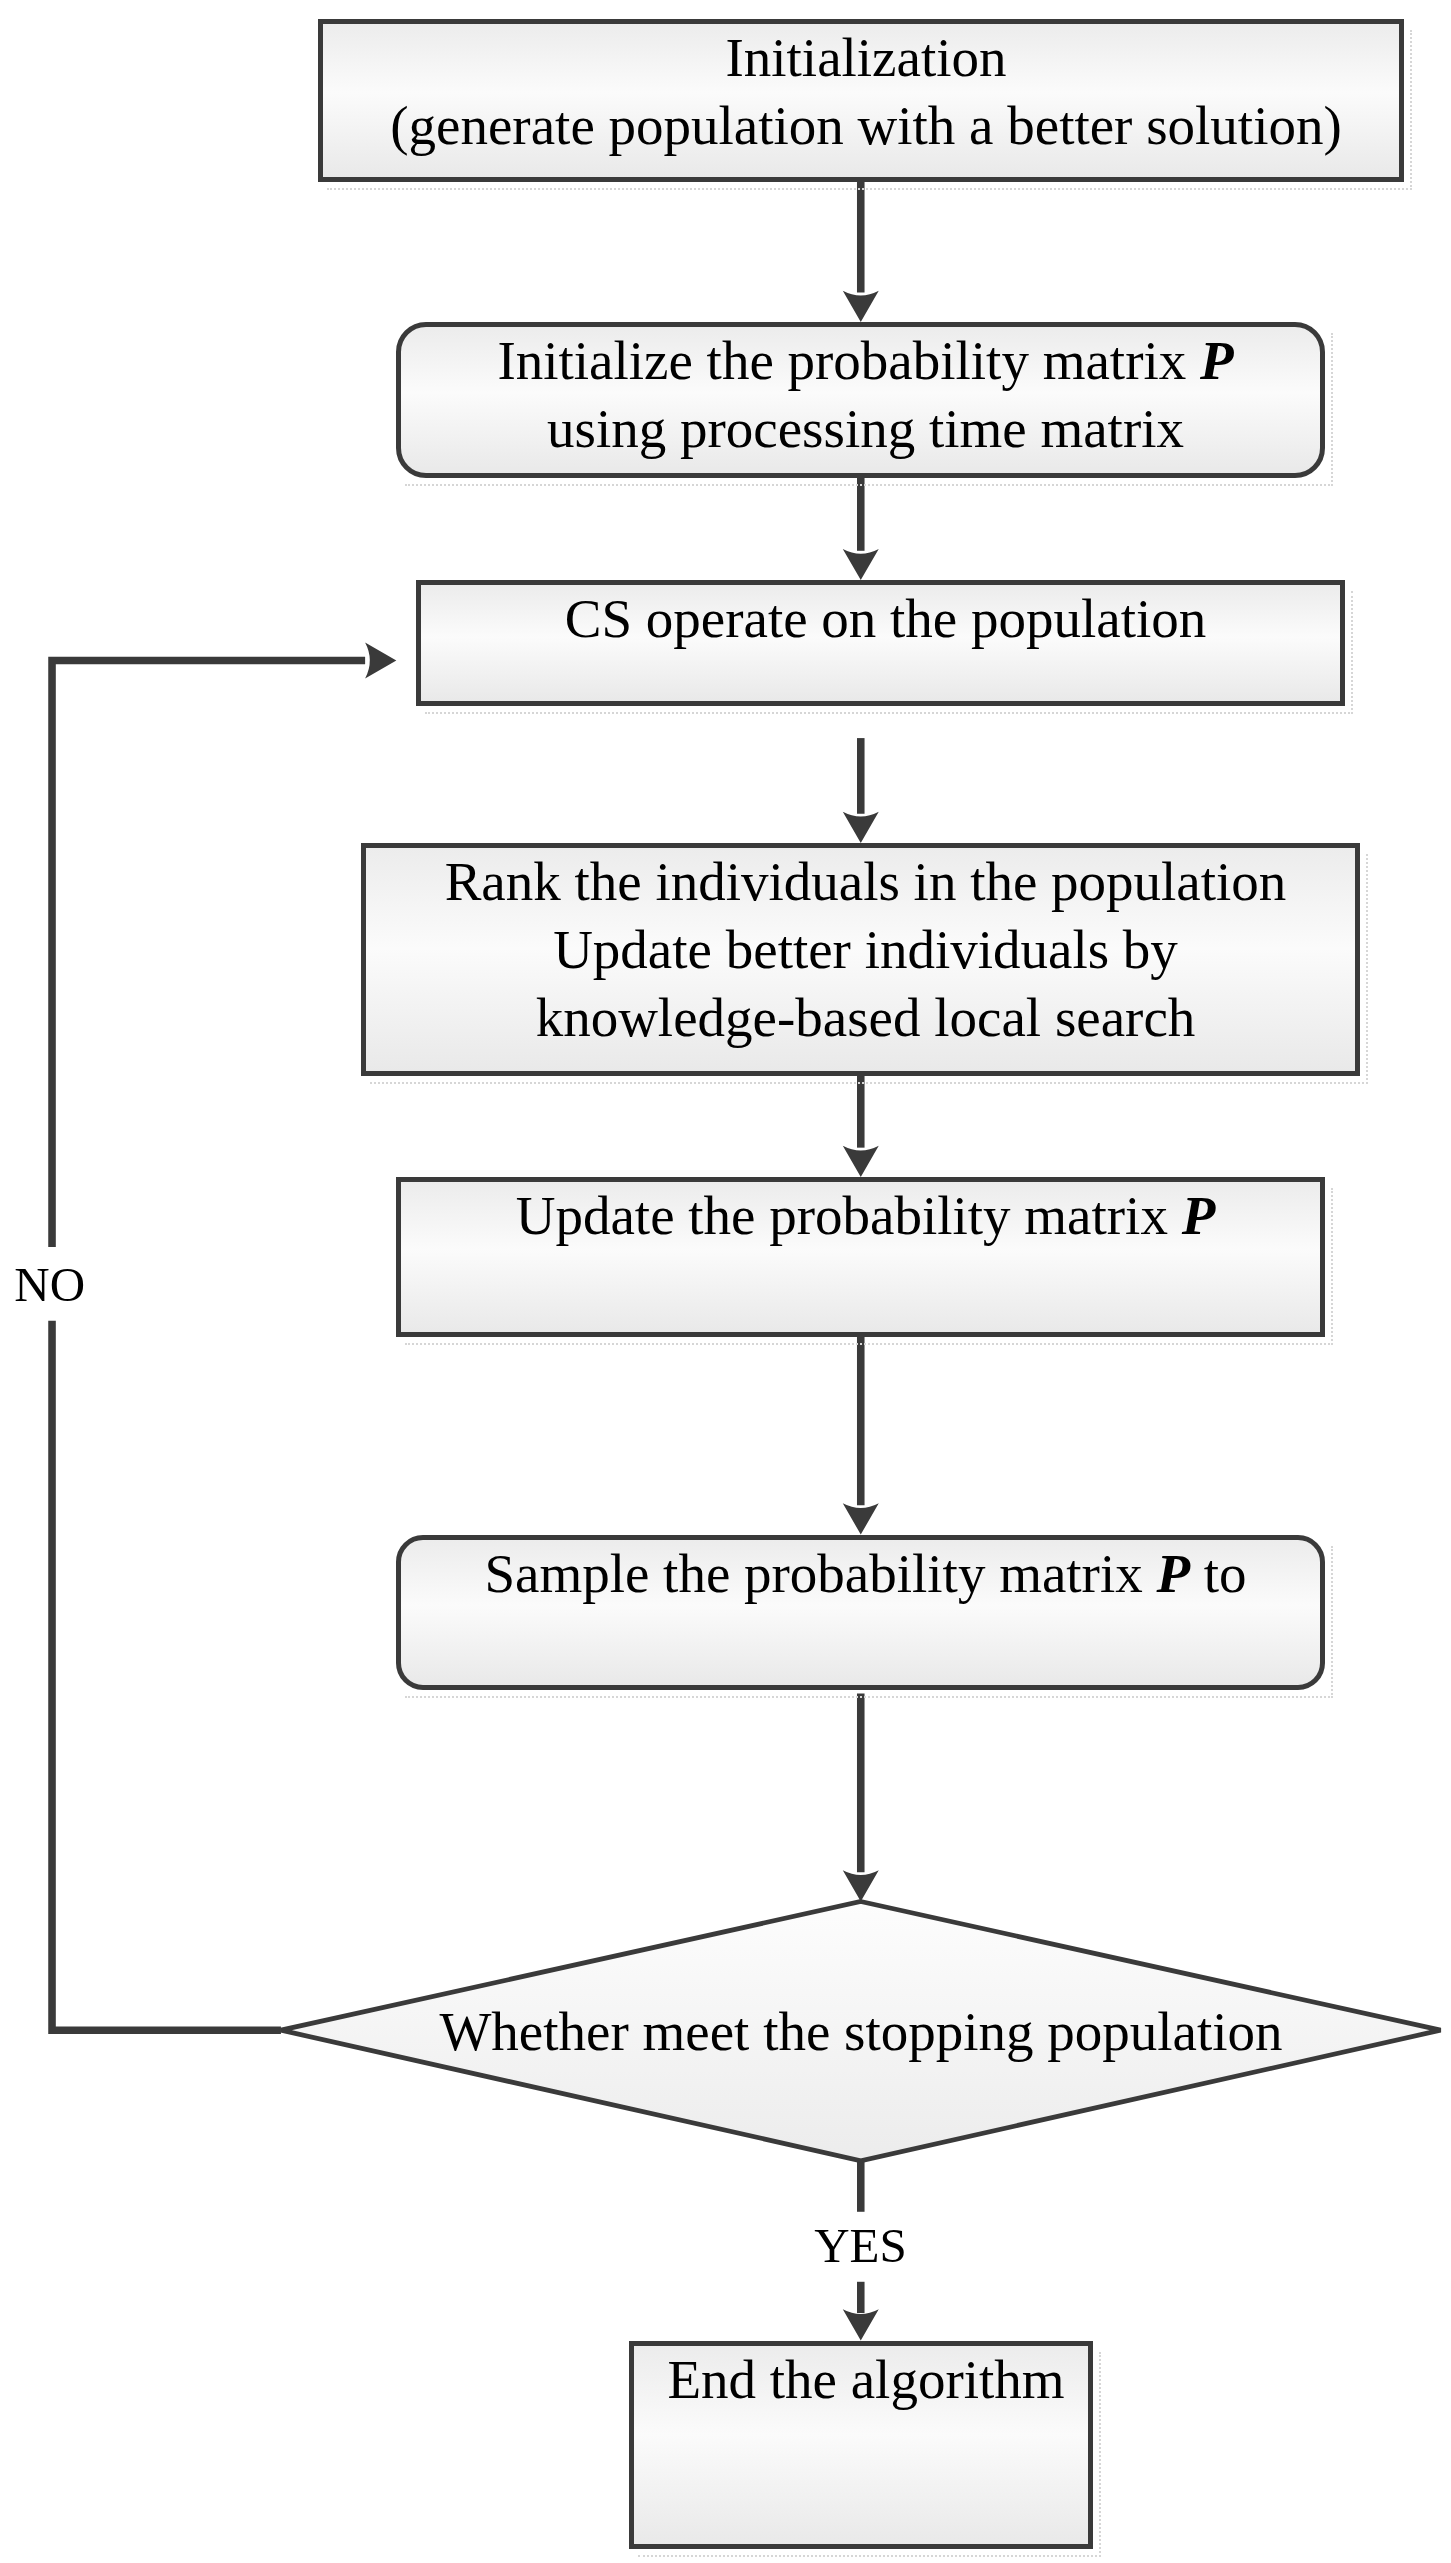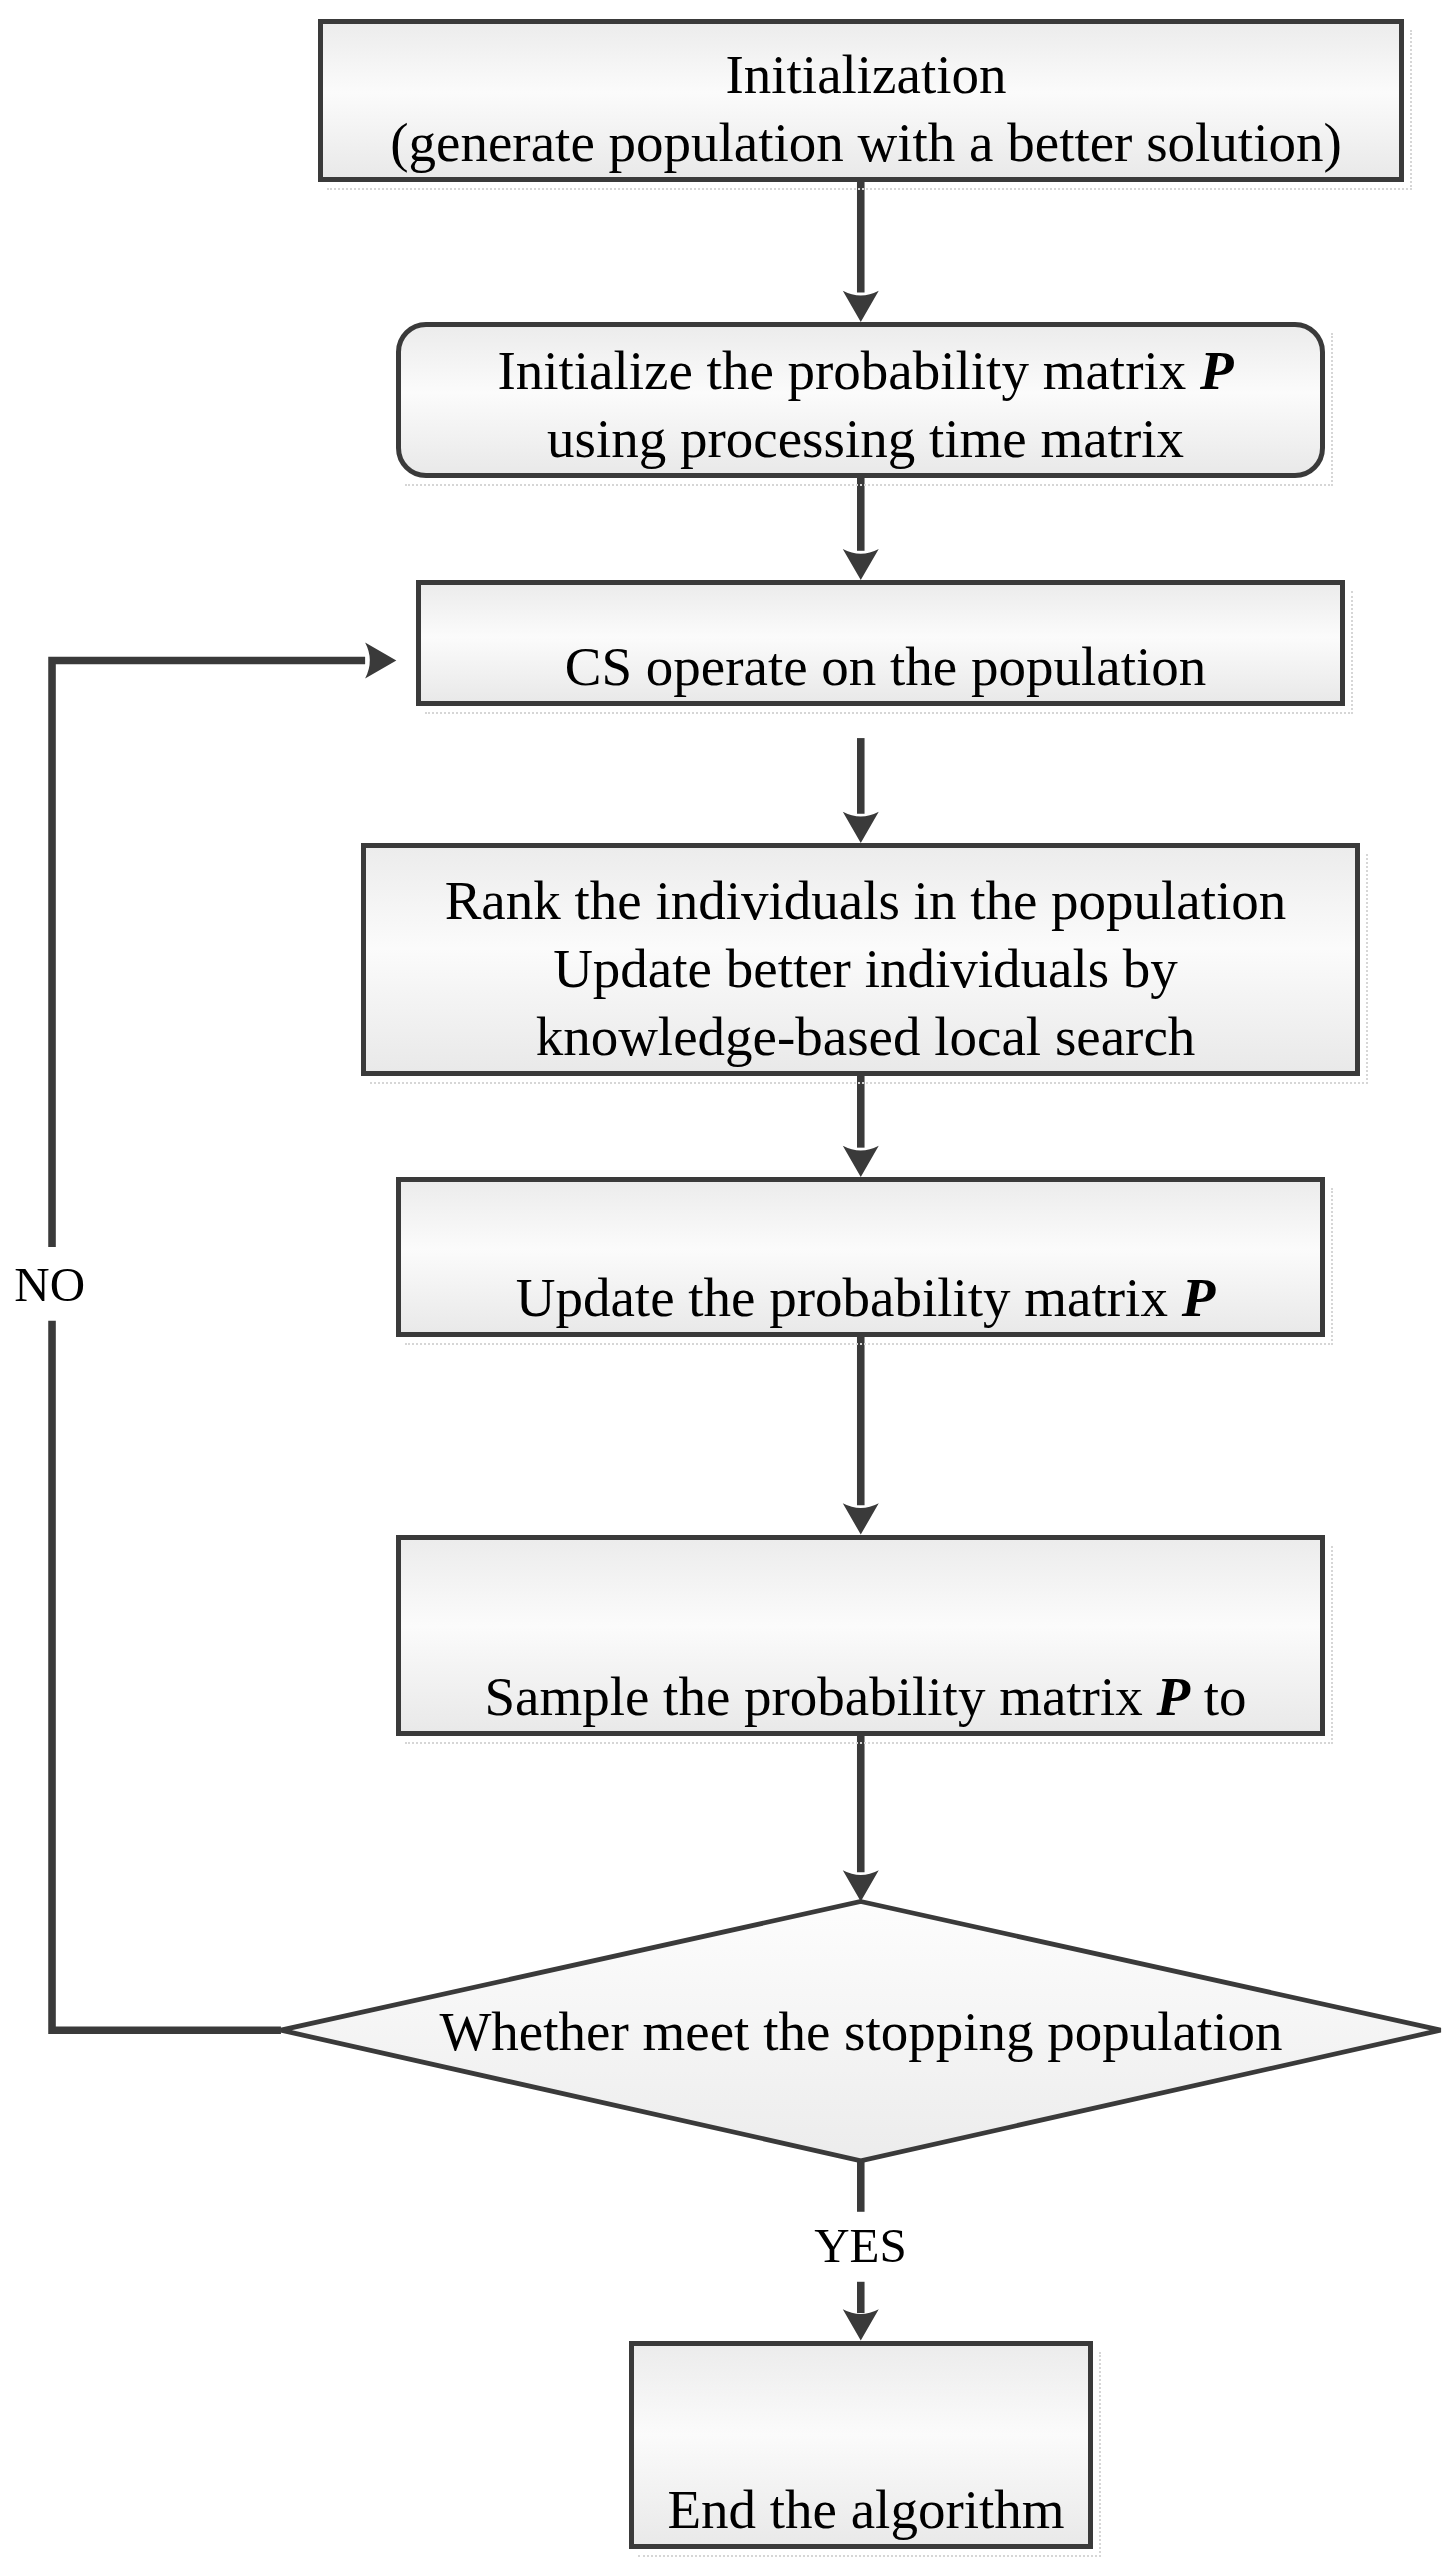--- a/index.html
+++ b/index.html
@@ -36,21 +36,21 @@
     fill:var(--connector);
     stroke:none;
   }
   .node{
     position:absolute;
     z-index:2;
     box-sizing:border-box;
     border:5.7px solid var(--node-border);
     background:linear-gradient(180deg,#ececec 0%,#fbfbfb 45%,#e9e9e9 100%);
     display:flex;
-    align-items:flex-end;
+    align-items:flex-start;
     justify-content:center;
     text-align:center;
     padding-left:10px;
   }
   
   .node::after{
     content:"";
     position:absolute;
     left:3.8px;
     top:5.7px;
@@ -157,21 +157,21 @@
         <div class="tline"><span>knowledge-based local search</span></div>
       </div>
   </div>
 
   <div class="node" style="left:396px;top:1177px;width:929px;height:160px;">
     <div class="node-text">
         <div class="tline"><span>Update the probability matrix </span><span class="bi">P</span></div>
       </div>
   </div>
 
-  <div class="node" style="left:396px;top:1535px;width:929px;height:201px;">
+  <div class="node" style="left:396px;top:1535px;width:929px;height:155px;border-radius:27px;">
     <div class="node-text">
         <div class="tline"><span>Sample the probability matrix </span><span class="bi">P</span><span> to</span></div>
       </div>
   </div>
 
   <div class="node" style="left:629px;top:2341px;width:464px;height:208px;">
     <div class="node-text">
         <div class="tline"><span>End the algorithm</span></div>
       </div>
   </div>

